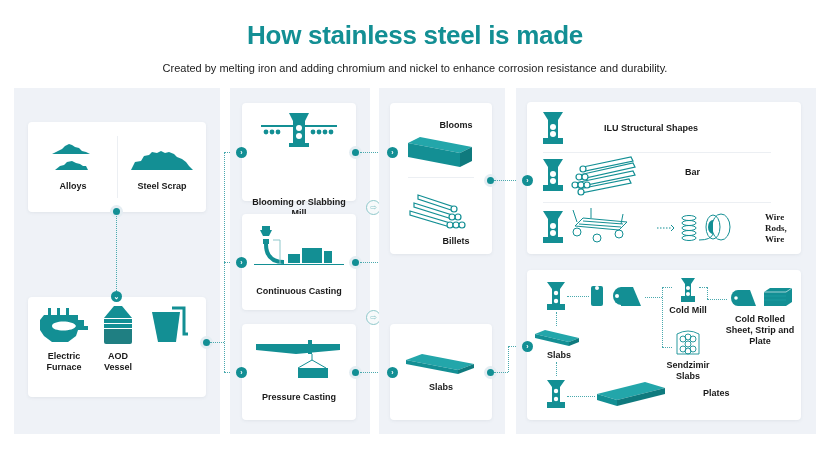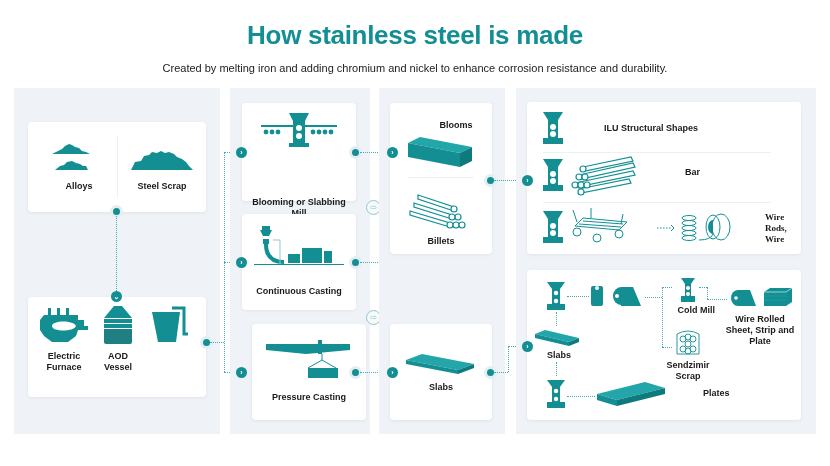--- a/index.html
+++ b/index.html
@@ -26,21 +26,21 @@
 <div class="subtitle">Created by melting iron and adding chromium and nickel to enhance corrosion resistance and durability.</div>
 
 <div class="panel" style="left:14px;width:206px;"></div>
 
 <div class="card" style="left:28px;top:122px;width:178px;height:90px;">
   <div class="sep" style="left:89px;top:14px;width:1px;height:62px;"></div>
   <svg width="50" height="34" style="left:22px;top:18px;">
     <path d="M2 14 L8 11 L12 9 L15 6 L19 4 L22 5 L25 7 L29 8 L32 11 L36 12 L40 14 Z" fill="#138f94"></path>
     <path d="M5 30 L10 26 L14 25 L17 22 L22 21 L26 23 L30 24 L33 26 L36 26 L38 30 Z" fill="#138f94"></path>
   </svg>
-  <div class="lbl" style="left:16px;top:59px;width:70px;">Alloys</div>
+  <div class="lbl" style="left:10px;top:59px;width:70px;">Alloys</div>
   <svg width="70" height="30" style="left:101px;top:20px;">
     <path d="M2 28 L6 20 L12 19 L15 14 L20 13 L23 10 L28 11 L32 9 L36 11 L40 10 L45 12 L48 15 L53 17 L57 20 L60 24 L64 28 Z" fill="#138f94"></path>
   </svg>
   <div class="lbl" style="left:96px;top:59px;width:76px;">Steel Scrap</div>
 </div>
 <div class="dot" style="left:113px;top:208px;width:7px;height:7px;"></div>
 <div class="vline" style="left:116px;top:216px;height:79px;"></div>
 
 <div class="card" style="left:28px;top:297px;width:178px;height:100px;">
   <svg width="52" height="38" style="left:10px;top:9px;">
@@ -101,21 +101,21 @@
     <rect x="34" y="28" width="12" height="9" fill="#138f94"></rect>
     <rect x="48" y="22" width="20" height="15" fill="#138f94"></rect>
     <rect x="70" y="25" width="8" height="12" fill="#138f94"></rect>
     <rect x="0" y="38" width="90" height="1" fill="#138f94"></rect>
   </svg>
   <div class="lbl" style="left:4px;top:72px;width:106px;">Continuous Casting</div>
 </div>
 <div class="arrowdot" style="left:236px;top:257px;">›</div>
 <div class="dot" style="left:352px;top:259px;width:7px;height:7px;"></div>
 
-<div class="card" style="left:252px;top:324px;width:114px;height:96px;">
+<div class="card" style="left:242px;top:324px;width:114px;height:96px;">
   <svg width="84" height="40" style="left:14px;top:14px;">
     <path d="M0 6 L84 6 L84 12 L40 16 L0 12 Z" fill="#138f94"></path>
     <rect x="52" y="2" width="4" height="14" fill="#138f94"></rect>
     <path d="M56 16 L56 22 M56 22 L42 30 M56 22 L70 30" stroke="#138f94" stroke-width="1" fill="none"></path>
     <rect x="42" y="30" width="30" height="10" fill="#138f94"></rect>
   </svg>
   <div class="lbl" style="left:4px;top:68px;width:106px;">Pressure Casting</div>
 </div>
 <div class="arrowdot" style="left:236px;top:367px;">›</div>
 <div class="dot" style="left:352px;top:369px;width:7px;height:7px;"></div>
@@ -143,21 +143,21 @@
       <path d="M6 16 L44 28 L44 32 L6 20 Z"></path>
       <path d="M2 24 L42 36 L42 40 L2 28 Z"></path>
       <circle cx="46" cy="22" r="3"></circle>
         <circle cx="50" cy="30" r="3"></circle>
         <circle cx="44" cy="30" r="3"></circle>
       <circle cx="42" cy="38" r="3"></circle>
         <circle cx="48" cy="38" r="3"></circle>
         <circle cx="54" cy="38" r="3"></circle>
     </g>
   </svg>
-  <div class="lbl" style="left:0;top:133px;width:102px;">Billets</div>
+  <div class="lbl" style="left:15px;top:133px;width:102px;">Billets</div>
 </div>
 <div class="arrowdot" style="left:387px;top:147px;">›</div>
 <div class="dot" style="left:487px;top:177px;width:7px;height:7px;"></div>
 
 <div class="card" style="left:390px;top:324px;width:102px;height:96px;">
   <svg width="68" height="22" style="left:16px;top:28px;">
     <path d="M0 8 L16 2 L68 12 L52 18 Z" fill="#23a6aa"></path>
     <path d="M0 8 L52 18 L52 22 L0 12 Z" fill="#138f94"></path>
     <path d="M52 18 L68 12 L68 16 L52 22 Z" fill="#0f7a7e"></path>
   </svg>
@@ -253,48 +253,48 @@
   <div class="hline" style="left:118px;top:27px;width:17px;"></div>
   <div class="vline" style="left:135px;top:17px;height:60px;"></div>
   <div class="hline" style="left:135px;top:17px;width:10px;"></div>
   <div class="hline" style="left:135px;top:77px;width:10px;"></div>
 
   <svg width="14" height="24" style="left:154px;top:8px;">
     <path d="M0 0 L14 0 L10 6 L10 18 L14 18 L14 24 L0 24 L0 18 L4 18 L4 6 Z" fill="#138f94"></path>
     <circle cx="7" cy="10" r="2" fill="#fff"></circle>
       <circle cx="7" cy="16" r="2" fill="#fff"></circle>
   </svg>
-  <div class="lbl" style="left:134px;top:35px;width:54px;text-align:right;">Cold Mill</div>
+  <div class="lbl" style="left:134px;top:35px;width:54px;">Cold Mill</div>
   <svg width="26" height="26" style="left:148px;top:60px;">
     <g stroke="#138f94" stroke-width="0.9" fill="none">
       <path d="M2 4 Q13 -2 24 4 L24 24 L2 24 Z"></path>
       <circle cx="8" cy="9" r="3"></circle>
         <circle cx="13" cy="7" r="3"></circle>
         <circle cx="18" cy="9" r="3"></circle>
       <circle cx="13" cy="14" r="3"></circle>
       <circle cx="8" cy="19" r="3"></circle>
         <circle cx="13" cy="21" r="3"></circle>
         <circle cx="18" cy="19" r="3"></circle>
     </g>
   </svg>
-  <div class="lbl" style="left:134px;top:90px;width:54px;">Sendzimir Scrap</div>
+  <div class="lbl" style="left:134px;top:90px;width:54px;">Sendzimir Slabs</div>
 
   <div class="hline" style="left:172px;top:17px;width:8px;"></div>
   <div class="vline" style="left:180px;top:17px;height:12px;"></div>
   <div class="hline" style="left:180px;top:29px;width:20px;"></div>
   <svg width="64" height="24" style="left:203px;top:16px;">
     <ellipse cx="8" cy="12" rx="7" ry="8" fill="#138f94"></ellipse>
     <path d="M8 4 L20 4 L26 20 L8 20 Z" fill="#138f94"></path>
     <circle cx="6" cy="12" r="1.8" fill="#fff"></circle>
     <path d="M34 6 L40 2 L62 2 L62 16 L56 20 L34 20 Z" fill="#138f94"></path>
     <path d="M34 6 L56 6 L62 2" stroke="#fff" stroke-width="0.6" fill="none"></path>
     <line x1="34" y1="10" x2="56" y2="10" stroke="#23a6aa" stroke-width="0.6"></line>
     <line x1="34" y1="14" x2="56" y2="14" stroke="#23a6aa" stroke-width="0.6"></line>
   </svg>
-  <div class="lbl" style="left:194px;top:44px;width:78px;">Wire Rolled Sheet, Strip and Plate</div>
+  <div class="lbl" style="left:194px;top:44px;width:78px;">Cold Rolled Sheet, Strip and Plate</div>
 
   <svg width="44" height="16" style="left:8px;top:60px;">
     <path d="M0 4 L10 0 L44 8 L34 12 Z" fill="#23a6aa"></path>
     <path d="M0 4 L34 12 L34 16 L0 8 Z" fill="#138f94"></path>
     <path d="M34 12 L44 8 L44 12 L34 16 Z" fill="#0f7a7e"></path>
   </svg>
   <div class="lbl" style="left:10px;top:80px;width:44px;">Slabs</div>
   <div class="vline" style="left:29px;top:42px;height:14px;"></div>
   <div class="vline" style="left:29px;top:92px;height:14px;"></div>
 

